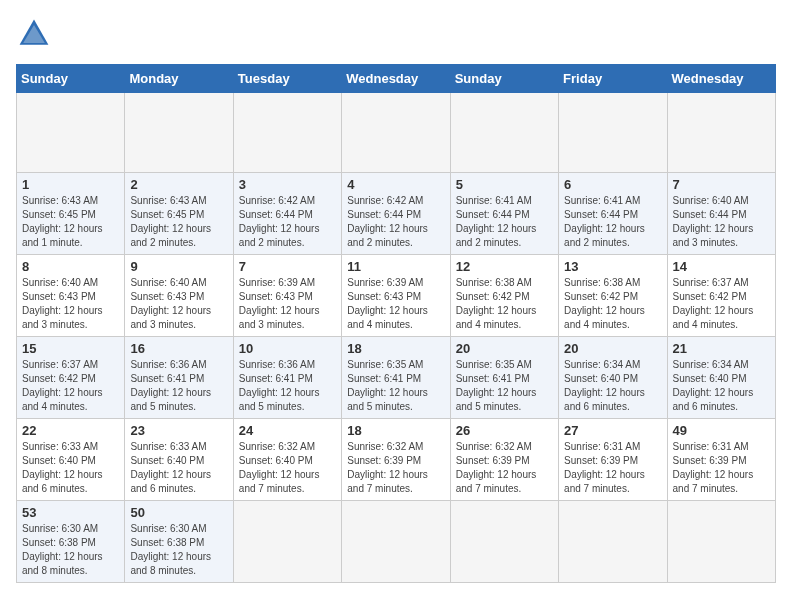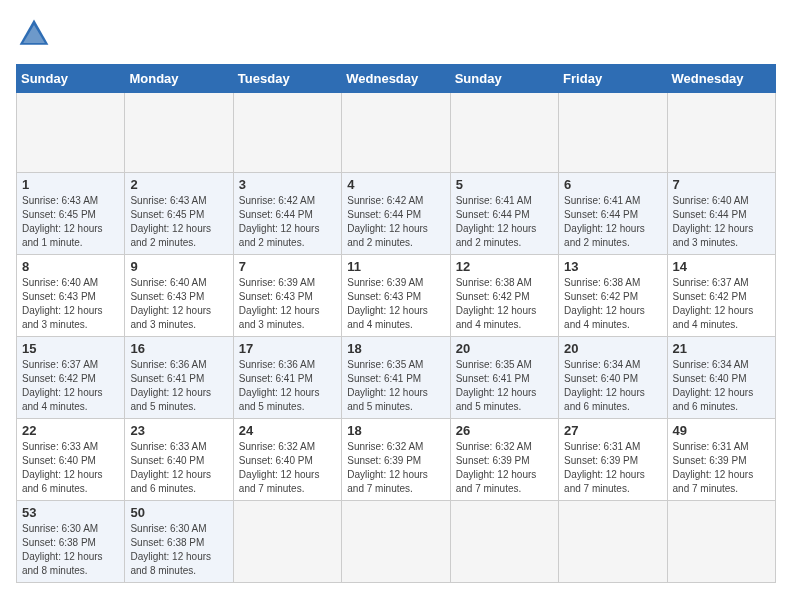--- a/index.html
+++ b/index.html
@@ -248,21 +248,21 @@
 and 4 minutes.</div>
         </td>
         <td>
           <span class="day-num">16</span>
           <div class="day-info" style="white-space: pre-line;">Sunrise: 6:36 AM
 Sunset: 6:41 PM
 Daylight: 12 hours
 and 5 minutes.</div>
         </td>
         <td>
-          <span class="day-num">17</span>
+          <span class="day-num">10</span>
           <div class="day-info" style="white-space: pre-line;">Sunrise: 6:36 AM
 Sunset: 6:41 PM
 Daylight: 12 hours
 and 5 minutes.</div>
         </td>
         <td>
           <span class="day-num">18</span>
           <div class="day-info" style="white-space: pre-line;">Sunrise: 6:35 AM
 Sunset: 6:41 PM
 Daylight: 12 hours

